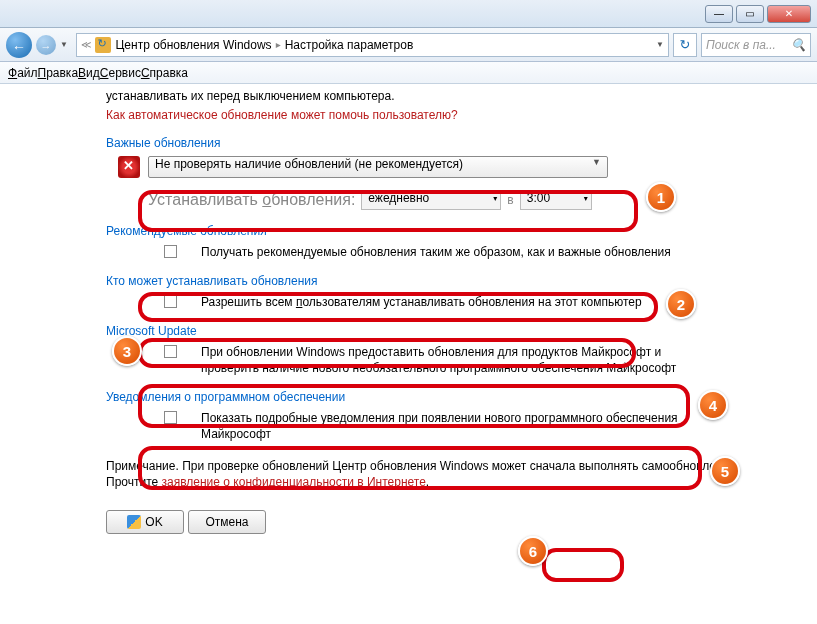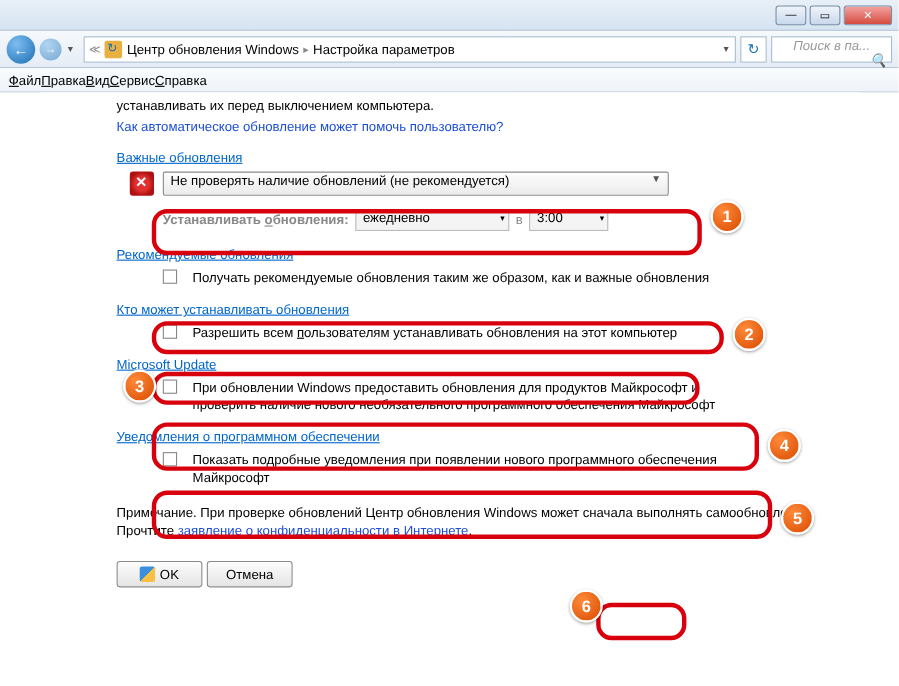--- a/index.html
+++ b/index.html
@@ -16,49 +16,49 @@
 .navbar { height: 34px; background: linear-gradient(#f6f9fc,#e4ecf5); border-bottom: 1px solid #b0c0d4; display: flex; align-items: center; padding: 0 6px; gap: 4px; }
 .nav-back, .nav-fwd { width: 26px; height: 26px; border-radius: 50%; background: radial-gradient(circle at 35% 30%, #7fbdf0, #1a6db3); display: flex; align-items: center; justify-content: center; color: #fff; font-size: 14px; cursor: pointer; }
 .nav-fwd-small { width: 20px; height: 20px; font-size: 11px; }
 .nav-dd { width: 12px; font-size: 8px; color: #555; cursor: pointer; }
 .breadcrumb { flex: 1; height: 24px; background: #fff; border: 1px solid #a8bcd0; display: flex; align-items: center; padding: 0 4px; gap: 4px; font-size: 12px; }
 .bc-icon { width: 16px; height: 16px; background: #e8b040; border-radius: 2px; position: relative; }
 .bc-icon::after { content: "↻"; position: absolute; top: 0; left: 2px; font-size: 11px; color: #1a6db3; }
 .bc-sep { color: #888; font-size: 10px; }
 .bc-dd { margin-left: auto; font-size: 8px; color: #555; }
 .nav-refresh { width: 24px; height: 24px; border: 1px solid #a8bcd0; background: #fff; display: flex; align-items: center; justify-content: center; color: #1a6db3; font-size: 13px; cursor: pointer; }
-.searchbox { width: 110px; height: 24px; border: 1px solid #a8bcd0; background: #fff; display: flex; align-items: center; padding: 0 4px; color: #999; font-style: italic; flex-direction: column; }
+.searchbox { width: 110px; height: 24px; border: 1px solid #a8bcd0; background: #fff; display: flex; align-items: center; padding: 0 4px; color: #999; font-style: italic; }
 .searchbox .mag { color: #1a6db3; margin-left: auto; }
 
 
 .menubar { height: 22px; background: linear-gradient(#fafcfe,#eef3f9); border-bottom: 1px solid #c4d2e0; display: flex; align-items: center; padding: 0 8px; font-size: 12px; }
 .menubar span { cursor: pointer; }
 
 
 .content { position: absolute; top: 84px; left: 36px; right: 36px; bottom: 12px; background: #fff; overflow: hidden; }
 .inner { padding: 4px 36px 0 70px; }
 .txt { color: #000000; font-size: 12px; line-height: 16px; }
-.link { color: #1d4ed8; cursor: pointer; }
+.link { color: #b91c1c; cursor: pointer; }
 .section-head { color: #0a5a0a; color: #1a6f1a; color: #0a6a0a; color: #1a6a1a; }
 .section-head { color: #0a6a2a; }
 .section-head { color: #15651a; }
-.section-head { color: #0b5e0b; text-decoration: underline; }
+.section-head { color: #0b5e0b; }
 .section-head { color: #0066cc; font-size: 12px; margin-top: 14px; margin-bottom: 6px; }
 
 .dropdown { height: 22px; background: linear-gradient(#fdfdfd,#ebebeb); border: 1px solid #8a8a8a; border-radius: 2px; display: flex; padding: 0 6px; font-size: 12px; cursor: pointer; width: 460px; }
 .dropdown .arr { margin-left: auto; font-size: 9px; color: #555; }
 .shield { width: 22px; height: 22px; background: radial-gradient(circle,#e03030 40%,#b01010 70%); border-radius: 3px; position: relative; display: inline-block; vertical-align: middle; margin-right: 8px; }
 .shield::after { content: "✕"; color: #fff; position: absolute; top: 2px; left: 5px; font-size: 13px; font-weight: bold; }
 
 .sched-row { display: flex; align-items: center; gap: 6px; margin-top: 12px; margin-left: 42px; color: #888; }
-.sched-label { font-size: 12px; font-weight: bold; }
+.sched-label { font-size: 16px; }
 .sched-sel { height: 20px; border: 1px solid #bbb; background: #f4f4f4; color: #000000; padding: 0 18px 0 6px; font-size: 12px; position: relative; }
 .sched-sel .sa { position: absolute; right: 3px; top: 3px; font-size: 8px; }
 
-.chk-row { display: flex; align-items: flex-start; gap: 14px; margin-left: 42px; margin-top: 2px; }
+.chk-row { display: flex; align-items: flex-start; gap: 24px; margin-left: 58px; margin-top: 2px; }
 .chk { width: 13px; height: 13px; border: 1px solid #888; background: #fff; margin-top: 1px; cursor: pointer; flex-shrink: 0; }
 .chk-label { font-size: 12px; line-height: 16px; }
 
 .note { margin-top: 16px; font-size: 12px; line-height: 16px; }
 
 .btn-row { display: flex; justify-content: flex-start; gap: 4px; margin-top: 20px; padding-right: 8px; }
 .btn { height: 24px; min-width: 78px; border: 1px solid #8a8a8a; border-radius: 3px; background: linear-gradient(#fdfdfd,#e4e4e4); display: flex; align-items: center; justify-content: center; gap: 4px; font-size: 12px; cursor: pointer; padding: 0 10px; }
 .btn .shield-sm { width: 14px; height: 14px; background: linear-gradient(135deg,#3a8fde 50%,#f7c042 50%); border-radius: 2px; }
 
 

